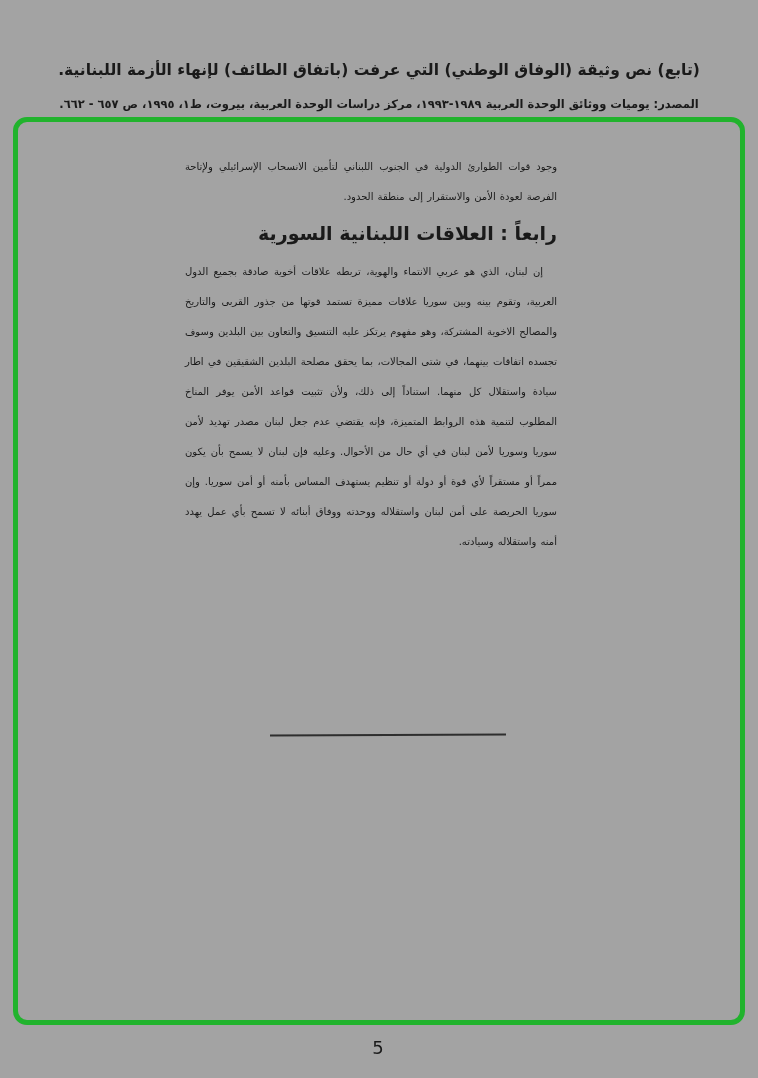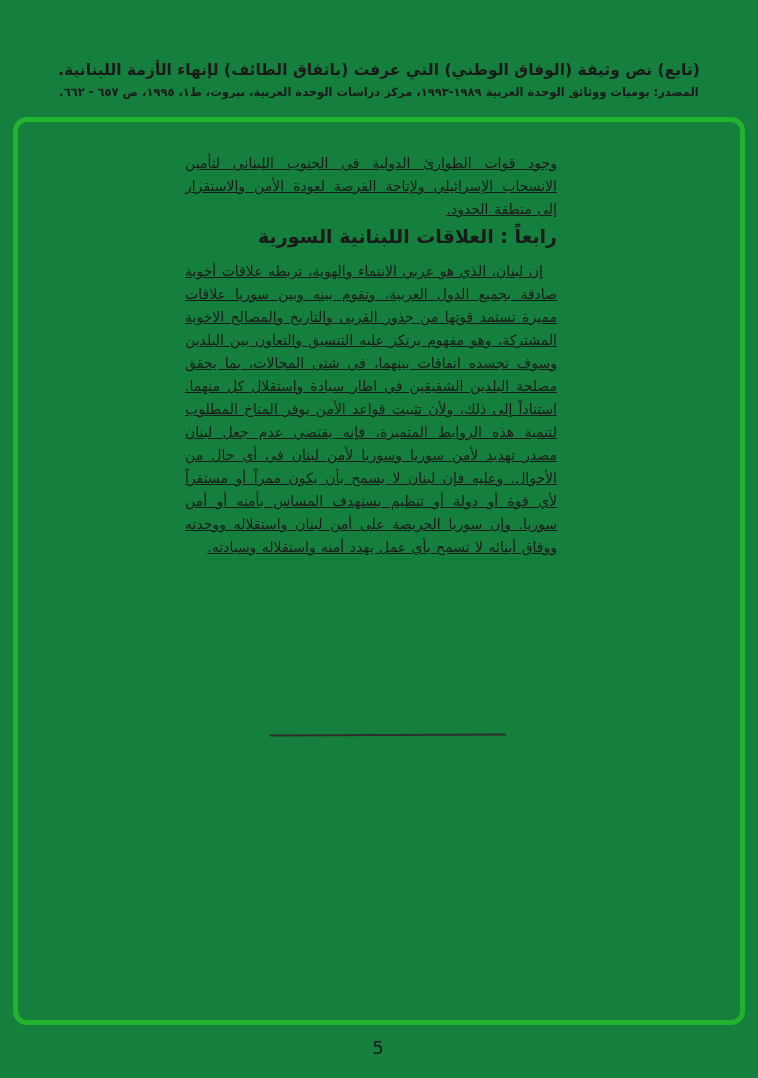--- a/index.html
+++ b/index.html
@@ -4,21 +4,21 @@
 <style>
   * { margin: 0; padding: 0; box-sizing: border-box; }
   html, body { background: #e8e8e8; }
   body { font-family: "DejaVu Sans", sans-serif; }
 
   .page {
     position: relative;
     width: 758px;
     height: 1078px;
     margin: 0 auto;
-    background: #15803d;
+    background: #a3a3a3;
     color: #1a1a1a;
     direction: rtl;
     overflow: hidden;
   }
 
   
   .header {
     position: absolute;
     top: 58px;
     left: 0;
@@ -29,21 +29,21 @@
   .header-title {
     font-size: 15.5px;
     font-weight: bold;
     line-height: 24px;
     letter-spacing: 0.2px;
   }
   .header-source {
     font-size: 11.5px;
     font-weight: bold;
     line-height: 17px;
-    margin-top: 2px;
+    margin-top: 14px;
   }
 
   
   .frame {
     position: absolute;
     left: 13px;
     top: 117px;
     width: 732px;
     height: 908px;
     border: 5px solid #21b32d;
@@ -55,30 +55,29 @@
   .content {
     position: absolute;
     top: 152px;
     left: 185px;
     width: 372px;
     direction: rtl;
     text-align: justify;
     text-justify: inter-word;
   }
   .para {
-    font-size: 14px;
-    line-height: 23px;
+    font-size: 10px;
+    line-height: 30px;
     word-spacing: 1px;
-    text-decoration: underline;
   }
   .section-heading {
     font-size: 19px;
     font-weight: bold;
     line-height: 30px;
-    margin-top: 0;
+    margin-top: 6px;
     margin-bottom: 9px;
     text-align: right;
   }
   .para-indent { text-indent: 14px; }
 
   
   .divider {
     position: absolute;
     left: 270px;
     top: 734px;

